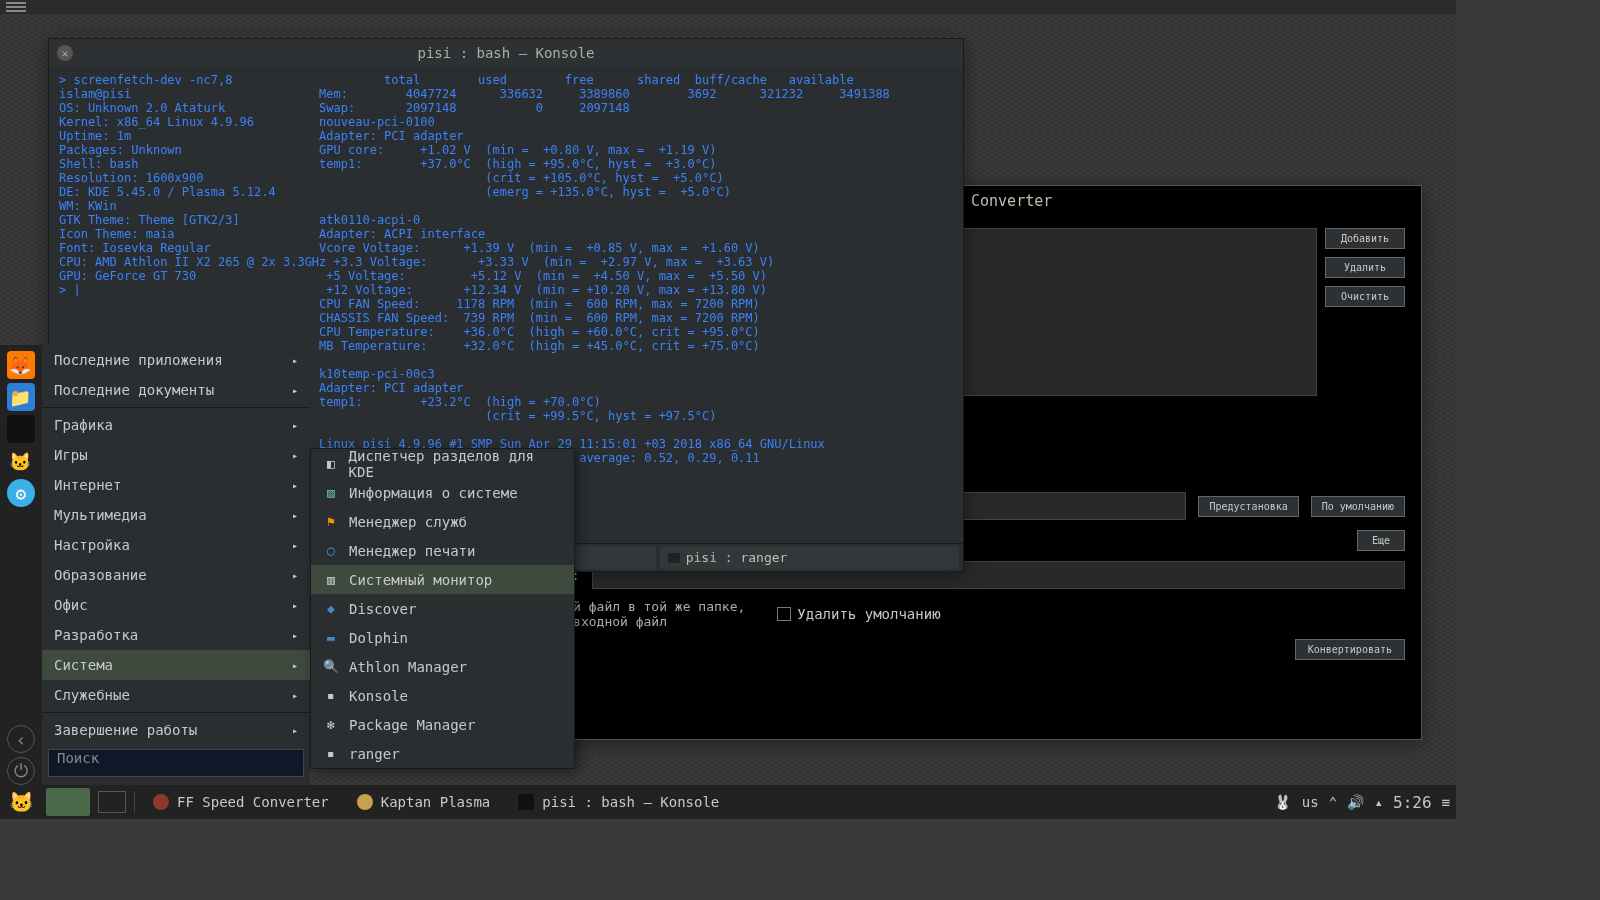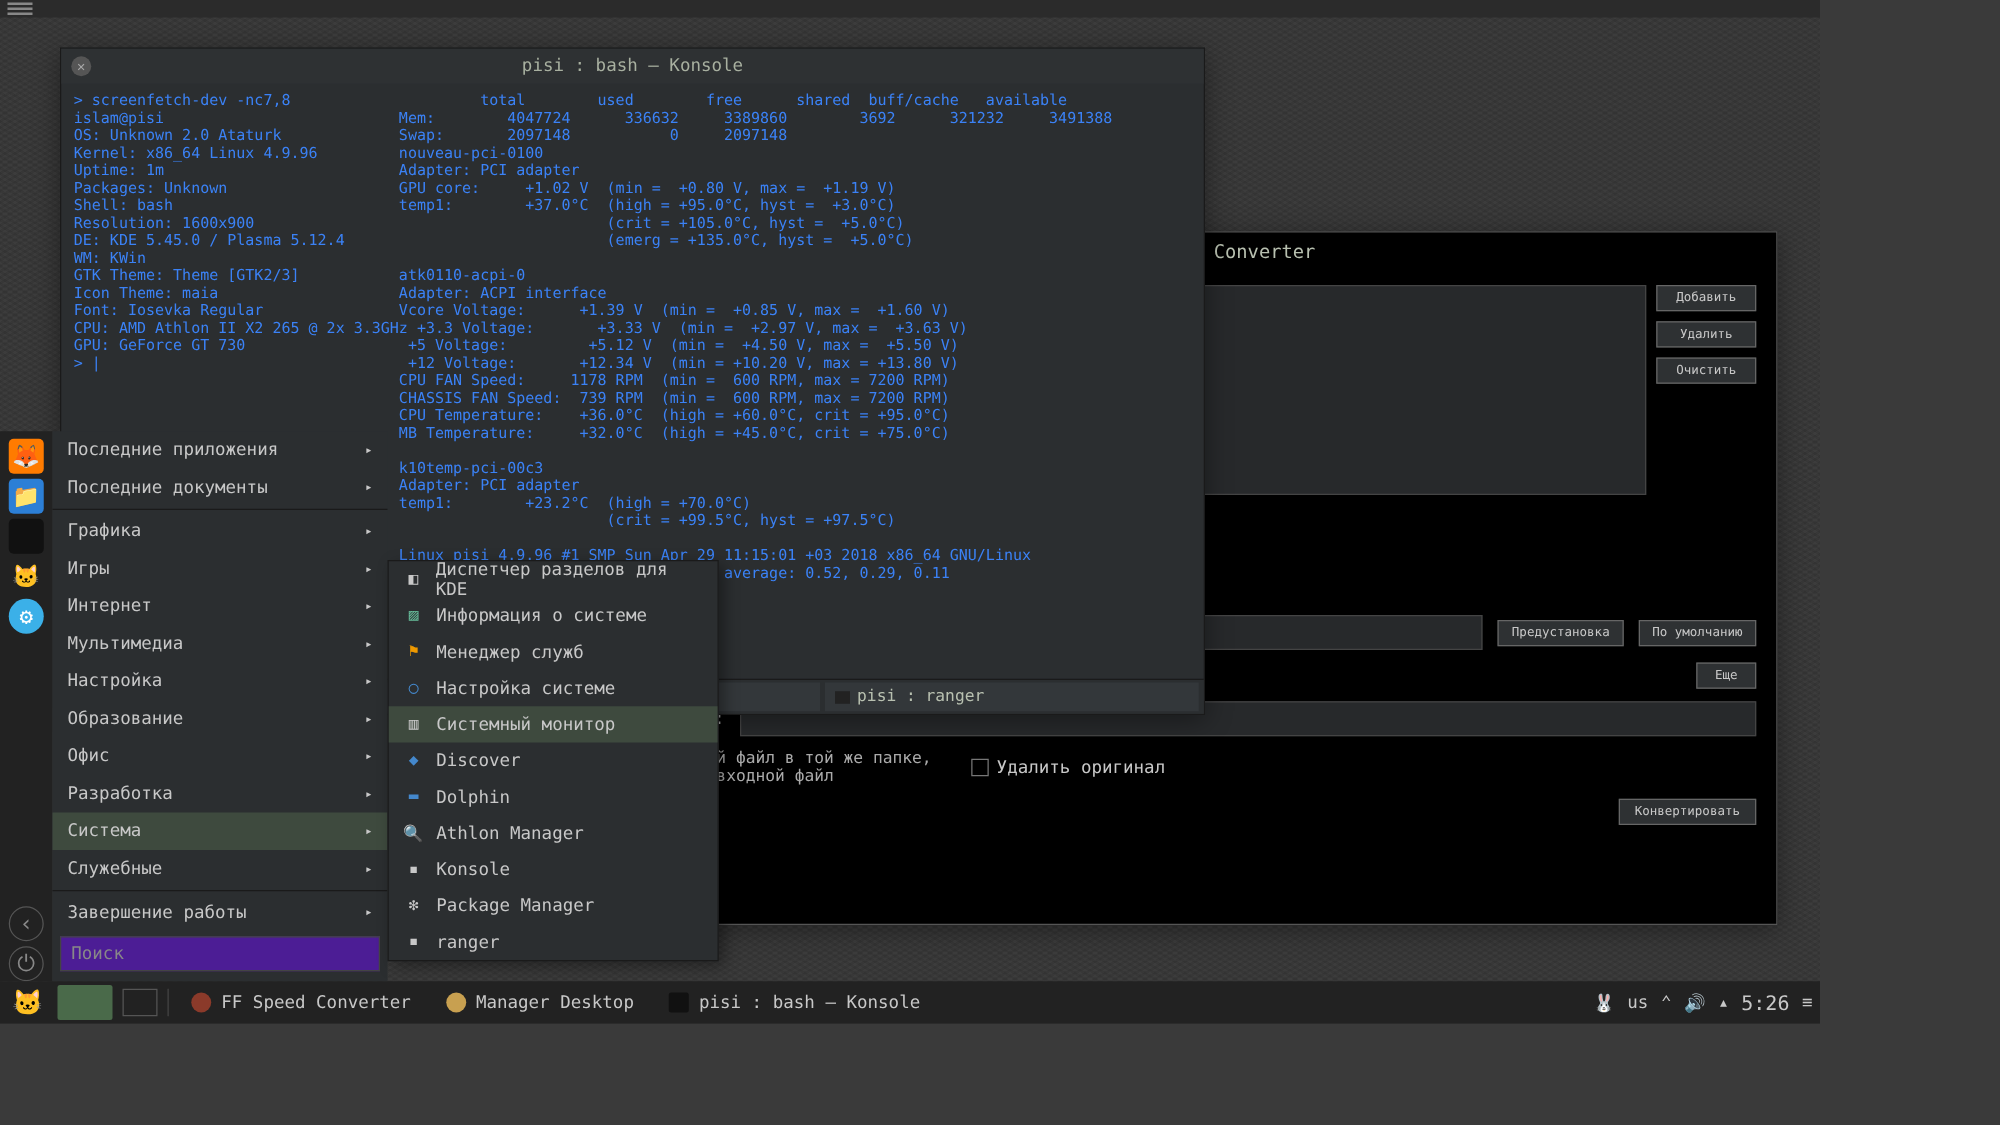--- a/index.html
+++ b/index.html
@@ -50,21 +50,21 @@
 .right-align { margin-left:auto; }
 .checkbox { width:14px; height:14px; border:1px solid #777; display:inline-block; margin-right:6px; }
 
 
 .panel { position:absolute; left:0; top:345px; bottom:34px; width:42px; background:#222; display:flex; flex-direction:column; align-items:center; gap:4px; padding-top:6px; }
 .panel .picon { width:28px; height:28px; border-radius:4px; display:flex; align-items:center; justify-content:center; font-size:18px; }
 .menu-col1 { position:absolute; left:42px; top:345px; bottom:34px; width:268px; background:#2b2e30; display:flex; flex-direction:column; }
 .menu-item { height:30px; display:flex; align-items:center; padding:0 12px; font-size:14px; color:#c8c8c8; justify-content:space-between; }
 .menu-item:hover, .menu-item.sel { background:#3e4a3e; }
 .menu-sep { height:1px; background:#1a1a1a; margin:2px 0; }
-.menu-search { margin:4px 6px; height:28px; background:#4c1d95; border:1px solid #444; padding:0 8px; color:#888; font-size:14px; display:flex; align-items:center; }
+.menu-search { margin:4px 6px; height:28px; background:#0f172a; border:1px solid #444; padding:0 8px; color:#888; font-size:14px; display:flex; }
 .menu-col2 { position:absolute; left:310px; top:448px; width:265px; background:#2b2e30; border:1px solid #1a1a1a; box-shadow:4px 4px 12px rgba(0,0,0,.4); }
 .menu-col2 .menu-item { height:29px; gap:10px; justify-content:flex-start; }
 .menu-col2 .micon { width:16px; height:16px; display:inline-flex; align-items:center; justify-content:center; font-size:13px; }
 
 
 .taskbar { position:absolute; bottom:0; left:0; right:0; height:34px; background:#222; display:flex; align-items:center; padding:0 6px; gap:8px; font-size:14px; color:#c8c8c8; }
 .task-icon { width:32px; height:28px; display:flex; align-items:center; justify-content:center; font-size:20px; }
 .task-btn { display:flex; align-items:center; gap:8px; padding:0 10px; height:28px; }
 .task-btn .ticon { width:16px; height:16px; border-radius:50%; }
 .tray { margin-left:auto; display:flex; align-items:center; gap:10px; font-size:14px; }
@@ -119,21 +119,21 @@
       <span>назначения:</span>
       <div class="field"></div>
     </div>
     <div class="conv-row">
       <div style="display:flex;flex-direction:column;font-size:13px;color:#aaa">
         <span>анить каждый файл в той же папке,</span>
         <span>и исходный входной файл</span>
       </div>
       <label style="display:flex;align-items:center;margin-left:20px">
         <span class="checkbox"></span>
-          <span>Удалить оригинал</span>
+          <span>Удалить умолчанию</span>
       </label>
     </div>
     <div class="conv-row">
       <div class="btn right-align" style="width:auto;padding:4px 12px">Конвертировать</div>
     </div>
   </div>
 </div>
 
 <div class="window konsole">
   <div class="titlebar">
@@ -264,21 +264,21 @@
   <div class="menu-item">
       <span class="micon" style="color:#6b9">▨</span>
       <span>Информация о системе</span>
     </div>
   <div class="menu-item">
       <span class="micon" style="color:#e90">⚑</span>
       <span>Менеджер служб</span>
     </div>
   <div class="menu-item">
       <span class="micon" style="color:#48c">◯</span>
-      <span>Настройка системе</span>
+      <span>Менеджер печати</span>
     </div>
   <div class="menu-item sel">
       <span class="micon">▥</span>
       <span>Системный монитор</span>
     </div>
   <div class="menu-item">
       <span class="micon" style="color:#48c">◆</span>
       <span>Discover</span>
     </div>
   <div class="menu-item">
@@ -307,21 +307,21 @@
   <div class="task-icon">🐱</div>
   <div class="task-icon" style="background:#4a6a4a;width:44px;border-radius:2px"></div>
   <div class="task-icon" style="border:1px solid #555;width:28px;height:22px"></div>
   <div style="width:1px;height:22px;background:#444"></div>
   <div class="task-btn">
       <span class="ticon" style="background:#8b3a2a"></span>
       <span>FF Speed Converter</span>
     </div>
   <div class="task-btn">
       <span class="ticon" style="background:#c8a050"></span>
-      <span>Manager Desktop</span>
+      <span>Kaptan Plasma</span>
     </div>
   <div class="task-btn">
       <span class="ticon" style="background:#111;border-radius:2px"></span>
       <span>pisi : bash — Konsole</span>
     </div>
   <div class="tray">
     <span>🐰</span>
     <span>us</span>
     <span>⌃</span>
     <span>🔊</span>

